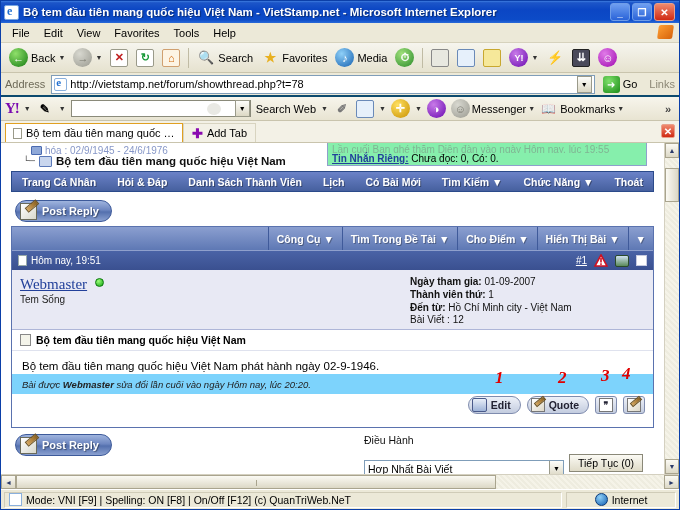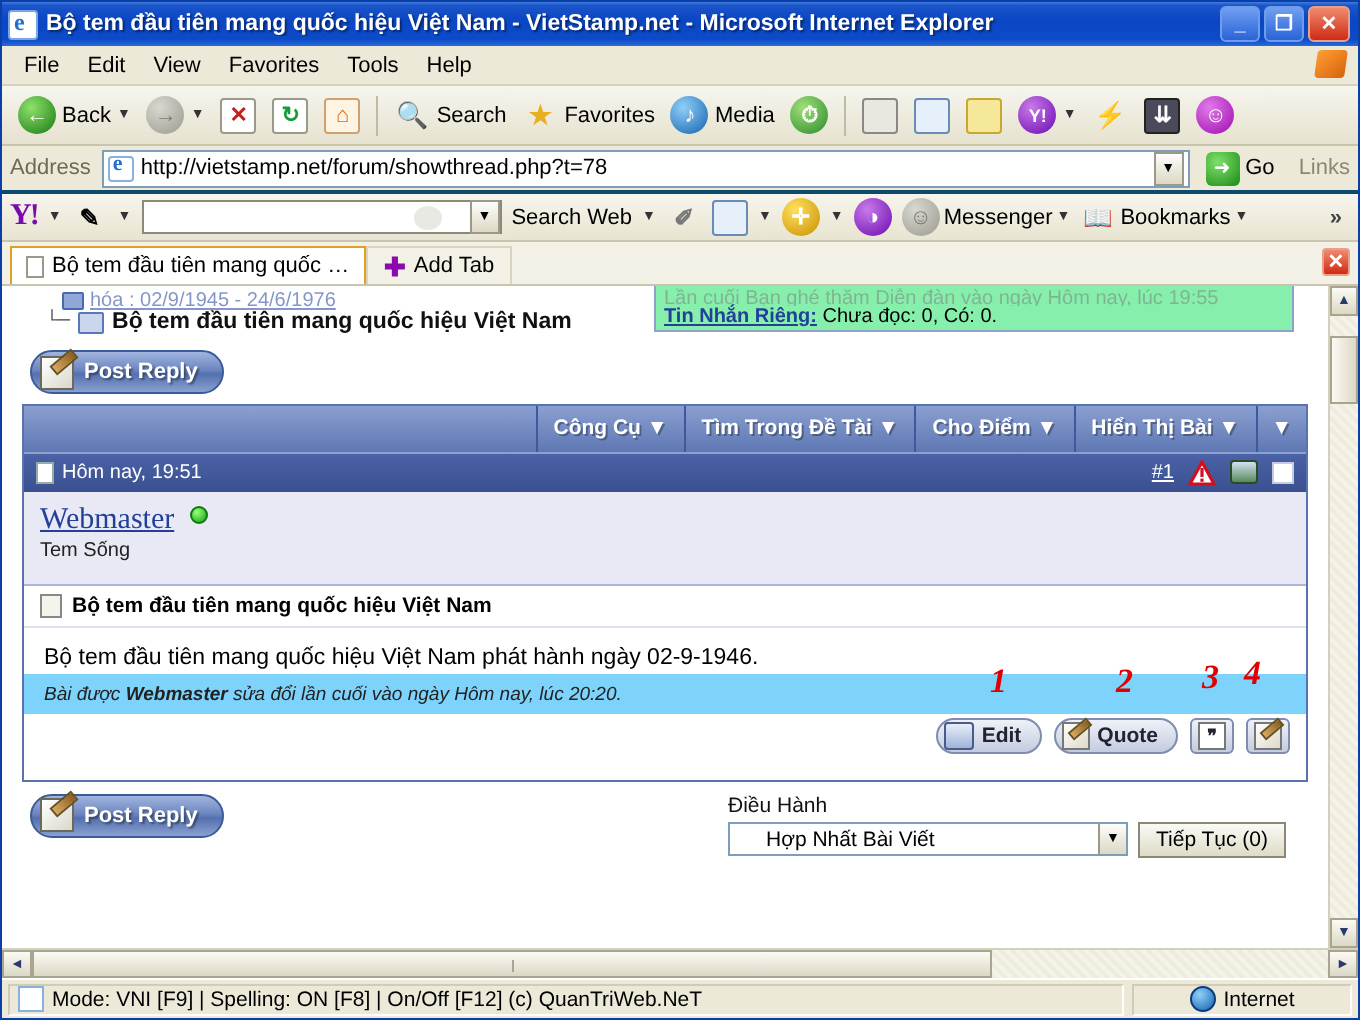--- a/index.html
+++ b/index.html
@@ -208,21 +208,21 @@
   .ic-q2 { width:14px; height:14px; background:#fff; border:1px solid #777; flex:0 0 14px;
            font-size:9px; color:#223; display:flex; align-items:center; justify-content:center;}
   .tbl-bottom { height:7px; background:#fff; }
 
   .bottomrow { display:flex; align-items:flex-start; padding:6px 0 0 14px; gap:0;}
   .dieuhanh { margin-left:auto; width:300px; padding-right:18px;}
   .dh-title { font-size:10.5px; font-weight:normal; color:#111; }
   .dh-ctrls { display:flex; gap:5px; margin-top:2px; align-items:center;}
   .dh-sel { width:200px; height:17px; background:#fff; border:1px solid #7f9db9;
             display:flex; align-items:center; justify-content:space-between; font-size:10.5px;
-            padding-left:18px; overflow:hidden;}
+            padding-left:3px; overflow:hidden;margin-top:12px;}
   .dh-sel .sarrow { width:14px; height:15px; background:linear-gradient(180deg,#fdfdfb,#dcd8c4);
             border-left:1px solid #9a9a8a; display:flex; align-items:center;
             justify-content:center; font-size:7px; flex:0 0 14px;}
   .dh-btn { height:18px; padding:0 8px; background:linear-gradient(180deg,#fbfaf4,#dfdbc8);
             border:1px solid #8a8878; font-size:10.5px; display:flex; align-items:center;}
 
   
   .hscroll { height:15px; flex:0 0 15px; background:#f1efe2; display:flex;
              border-top:1px solid #d4d0c0; }
   .hscroll .sbtn { width:15px; height:100%; }
@@ -398,20 +398,30 @@
       </div>
 
       <div class="topright">
         <div class="ln1">Lần cuối Bạn ghé thăm Diễn đàn vào ngày Hôm nay, lúc 19:55</div>
         <div class="ln2">
           <a>Tin Nhắn Riêng:</a>
           <span>Chưa đọc: 0, Có: 0.</span>
         </div>
       </div>
 
+      <div class="navbar">
+        <span class="ni">Trang Cá Nhân</span>
+        <span class="ni">Hỏi &amp; Đáp</span>
+        <span class="ni">Danh Sách Thành Viên</span>
+        <span class="ni">Lịch</span>
+        <span class="ni">Có Bài Mới</span>
+        <span class="ni">Tìm Kiếm ▼</span>
+        <span class="ni">Chức Năng ▼</span>
+        <span class="ni">Thoát</span>
+      </div>
 
       <div class="prwrap">
         <span class="btn-postreply">
           <span class="ic-penpad"></span>
           <span>Post Reply</span>
         </span>
       </div>
 
       <div class="tbl">
 
@@ -441,20 +451,38 @@
         </div>
 
         <div class="postbody">
           <div class="pb-left">
             <div>
               <a class="uname">Webmaster</a>
               <span class="online-dot"></span>
             </div>
             <div class="utitle">Tem Sống</div>
           </div>
+          <div class="pb-right">
+            <div>
+              <b>Ngày tham gia:</b>
+              <span>01-09-2007</span>
+            </div>
+            <div>
+              <b>Thành viên thứ:</b>
+              <span>1</span>
+            </div>
+            <div>
+              <b>Đến từ:</b>
+              <span>Hồ Chí Minh city - Việt Nam</span>
+            </div>
+            <div>
+              <span>Bài Viết :</span>
+              <span>12</span>
+            </div>
+          </div>
         </div>
 
         <div class="subjrow">
           <span class="subj-ic"></span>
           <span>Bộ tem đầu tiên mang quốc hiệu Việt Nam</span>
         </div>
 
         <div class="msgrow">Bộ tem đầu tiên mang quốc hiệu Việt Nam phát hành ngày 02-9-1946.</div>
 
         <div class="editrow">

